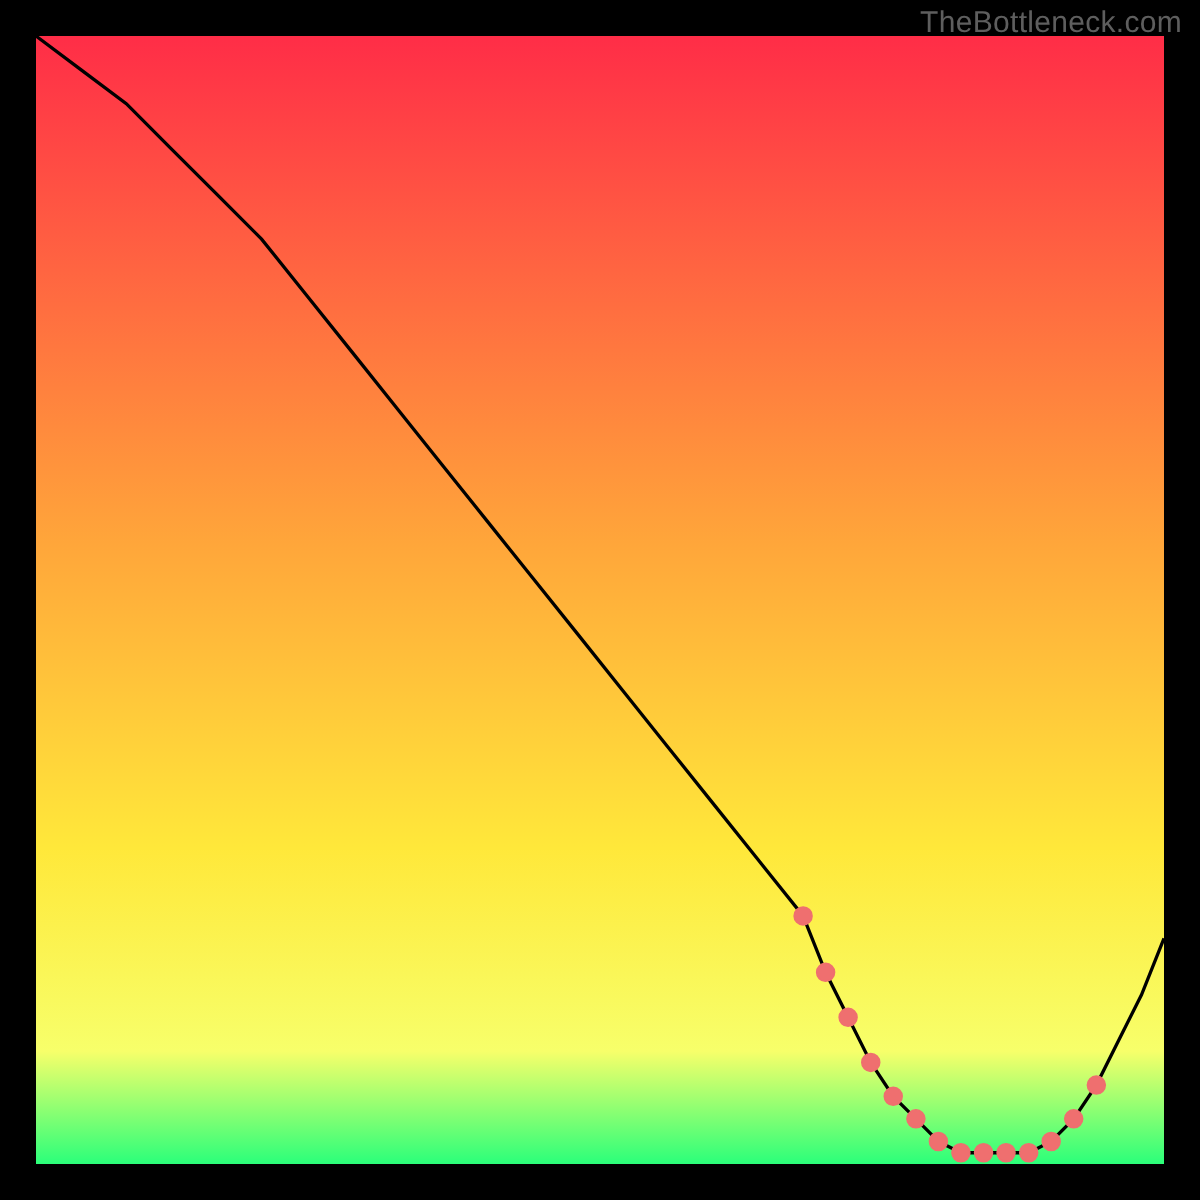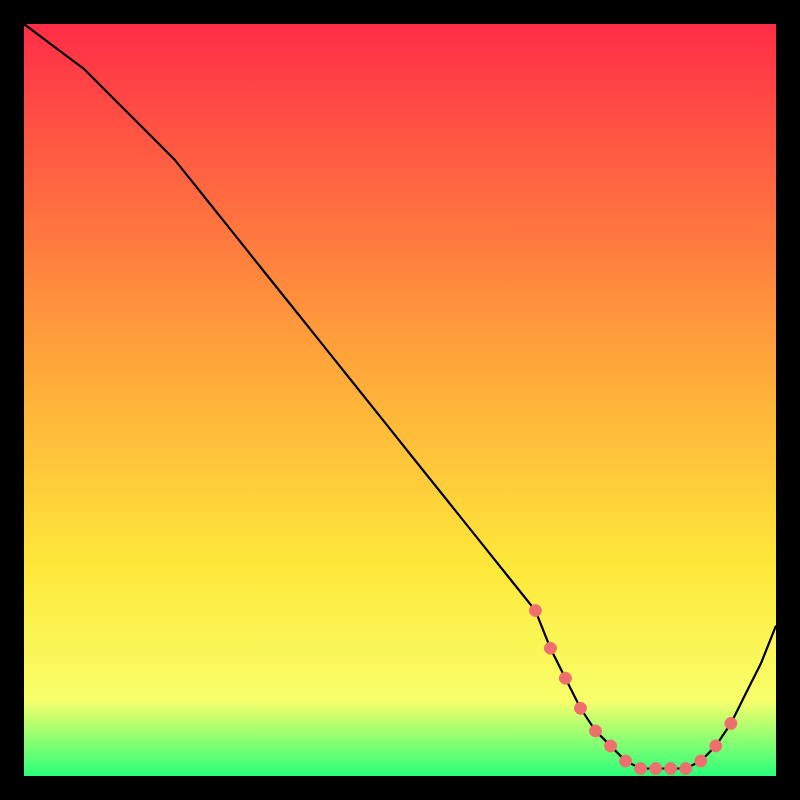--- a/index.html
+++ b/index.html
@@ -28,20 +28,21 @@
   }
   svg {
     position: absolute;
     inset: 0;
   }
 </style>
 </head>
 <body>
 
 <div class="stage">
+  <div class="watermark">TheBottleneck.com</div>
 
   <svg id="chart-svg" viewBox="0 0 800 800" preserveAspectRatio="none">
     <defs>
       <linearGradient id="bg-grad" x1="0" y1="0" x2="0" y2="1">
         <stop id="g0" offset="0%" stop-color="#ff2d47"></stop>
         <stop id="g1" offset="45%" stop-color="#ffa63a"></stop>
         <stop id="g2" offset="72%" stop-color="#ffe83a"></stop>
         <stop id="g3" offset="90%" stop-color="#f7ff6a"></stop>
         <stop id="g4" offset="100%" stop-color="#2bff7a"></stop>
       </linearGradient>

